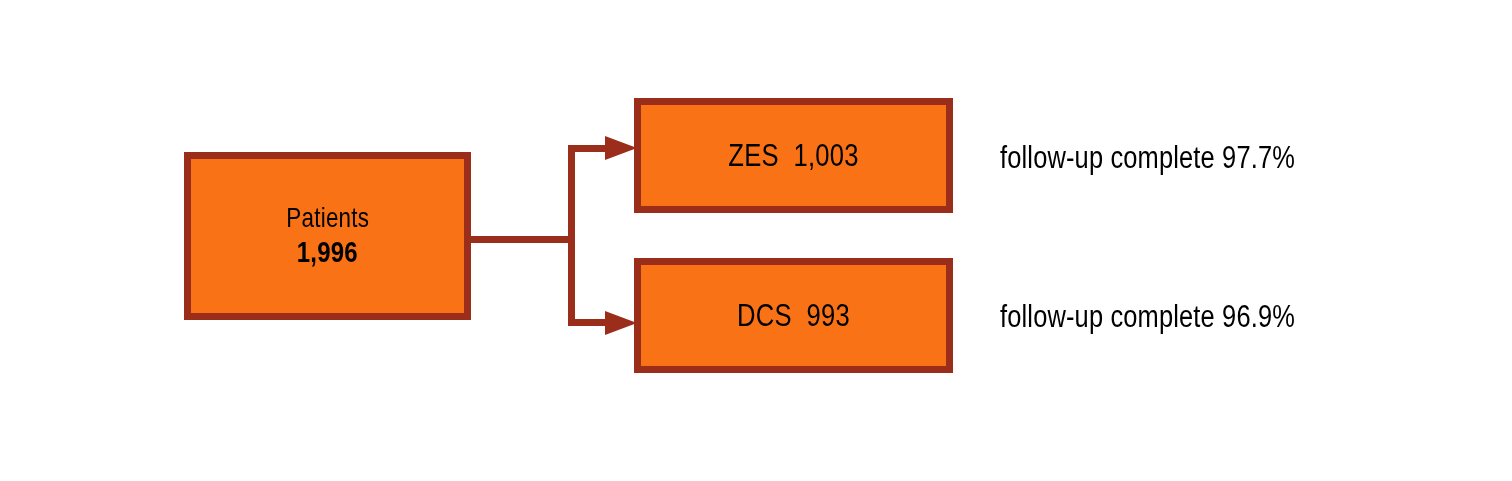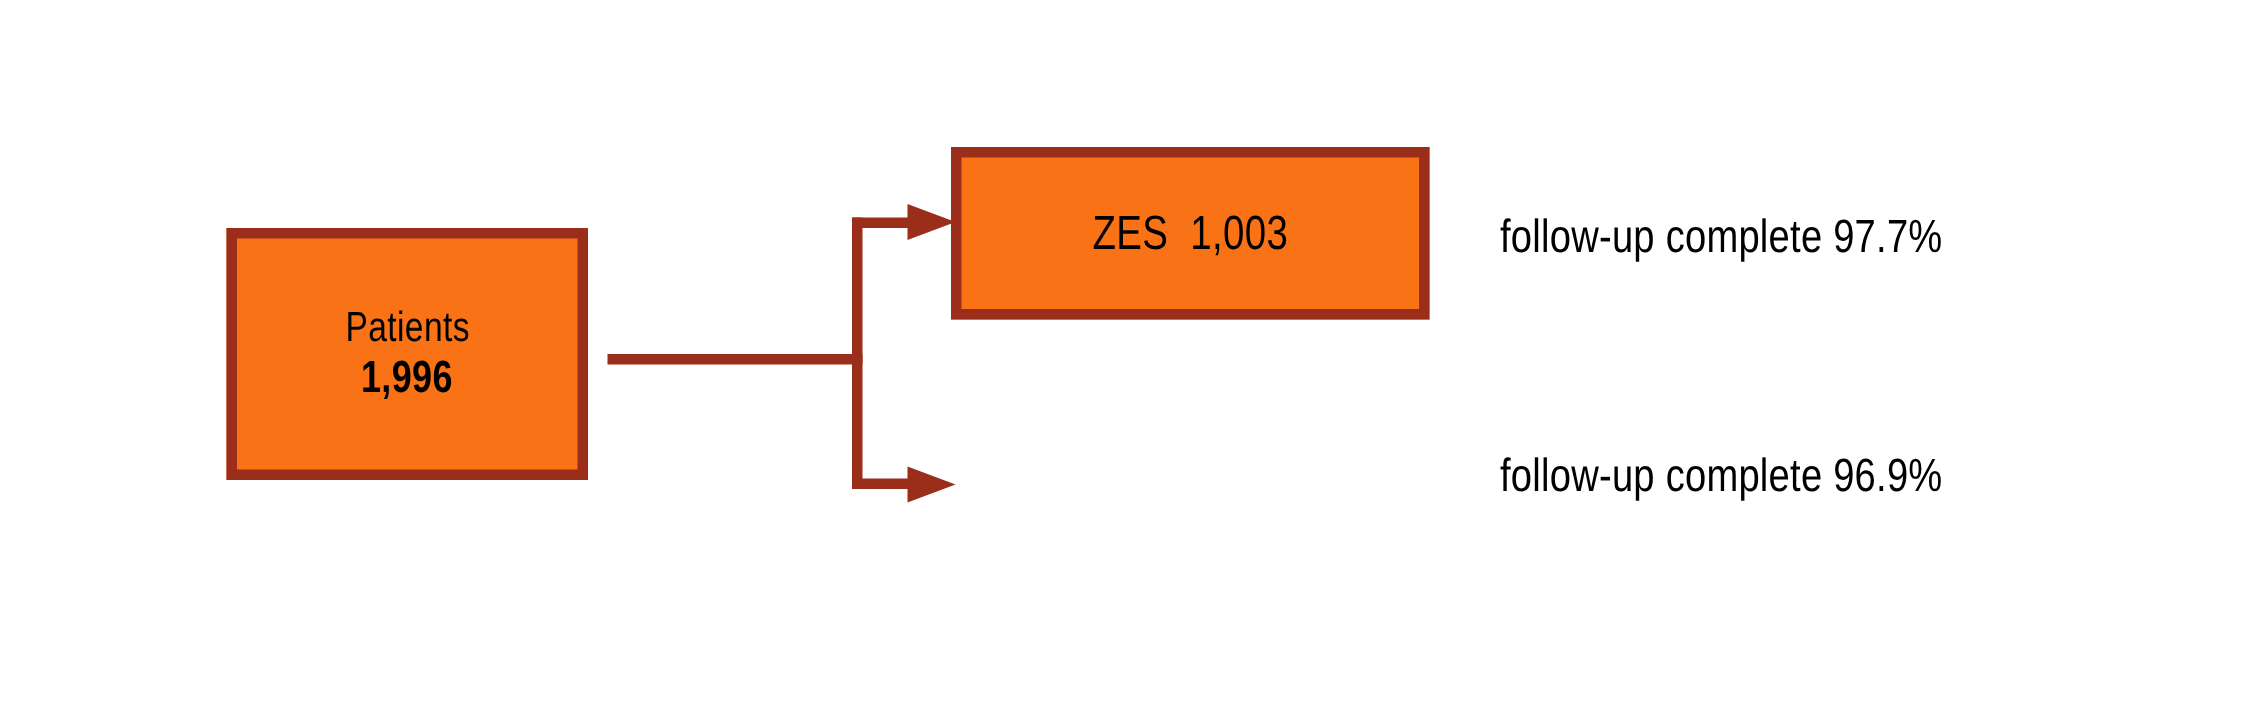--- a/index.html
+++ b/index.html
@@ -27,23 +27,23 @@
     background: #f97316;
     border: 7px solid #9b2d1b;
     display: flex;
     flex-direction: column;
     align-items: center;
     justify-content: center;
     text-align: center;
     color: #000000;
   }
   #box-patients {
-    left: 151px;
+    left: 184px;
     top: 152px;
-    width: 241px;
+    width: 287px;
     height: 168px;
   }
   #box-zes {
     left: 634px;
     top: 98px;
     width: 319px;
     height: 115px;
   }
   #box-dcs {
     left: 634px;
@@ -163,17 +163,20 @@
 
   <div class="node-box" id="box-patients">
     <span class="node-line line-title">Patients</span>
     <span class="node-line line-count-bold">1,996</span>
   </div>
 
   <div class="node-box" id="box-zes">
     <span class="node-line line-single">ZES  1,003</span>
   </div>
 
+  <div class="node-box" id="box-dcs">
+    <span class="node-line line-single">DCS  993</span>
+  </div>
 
   <div class="annotation" id="annotation-zes">follow-up complete 97.7%</div>
   <div class="annotation" id="annotation-dcs">follow-up complete 96.9%</div>
 
 </div>
 
 </body></html>

